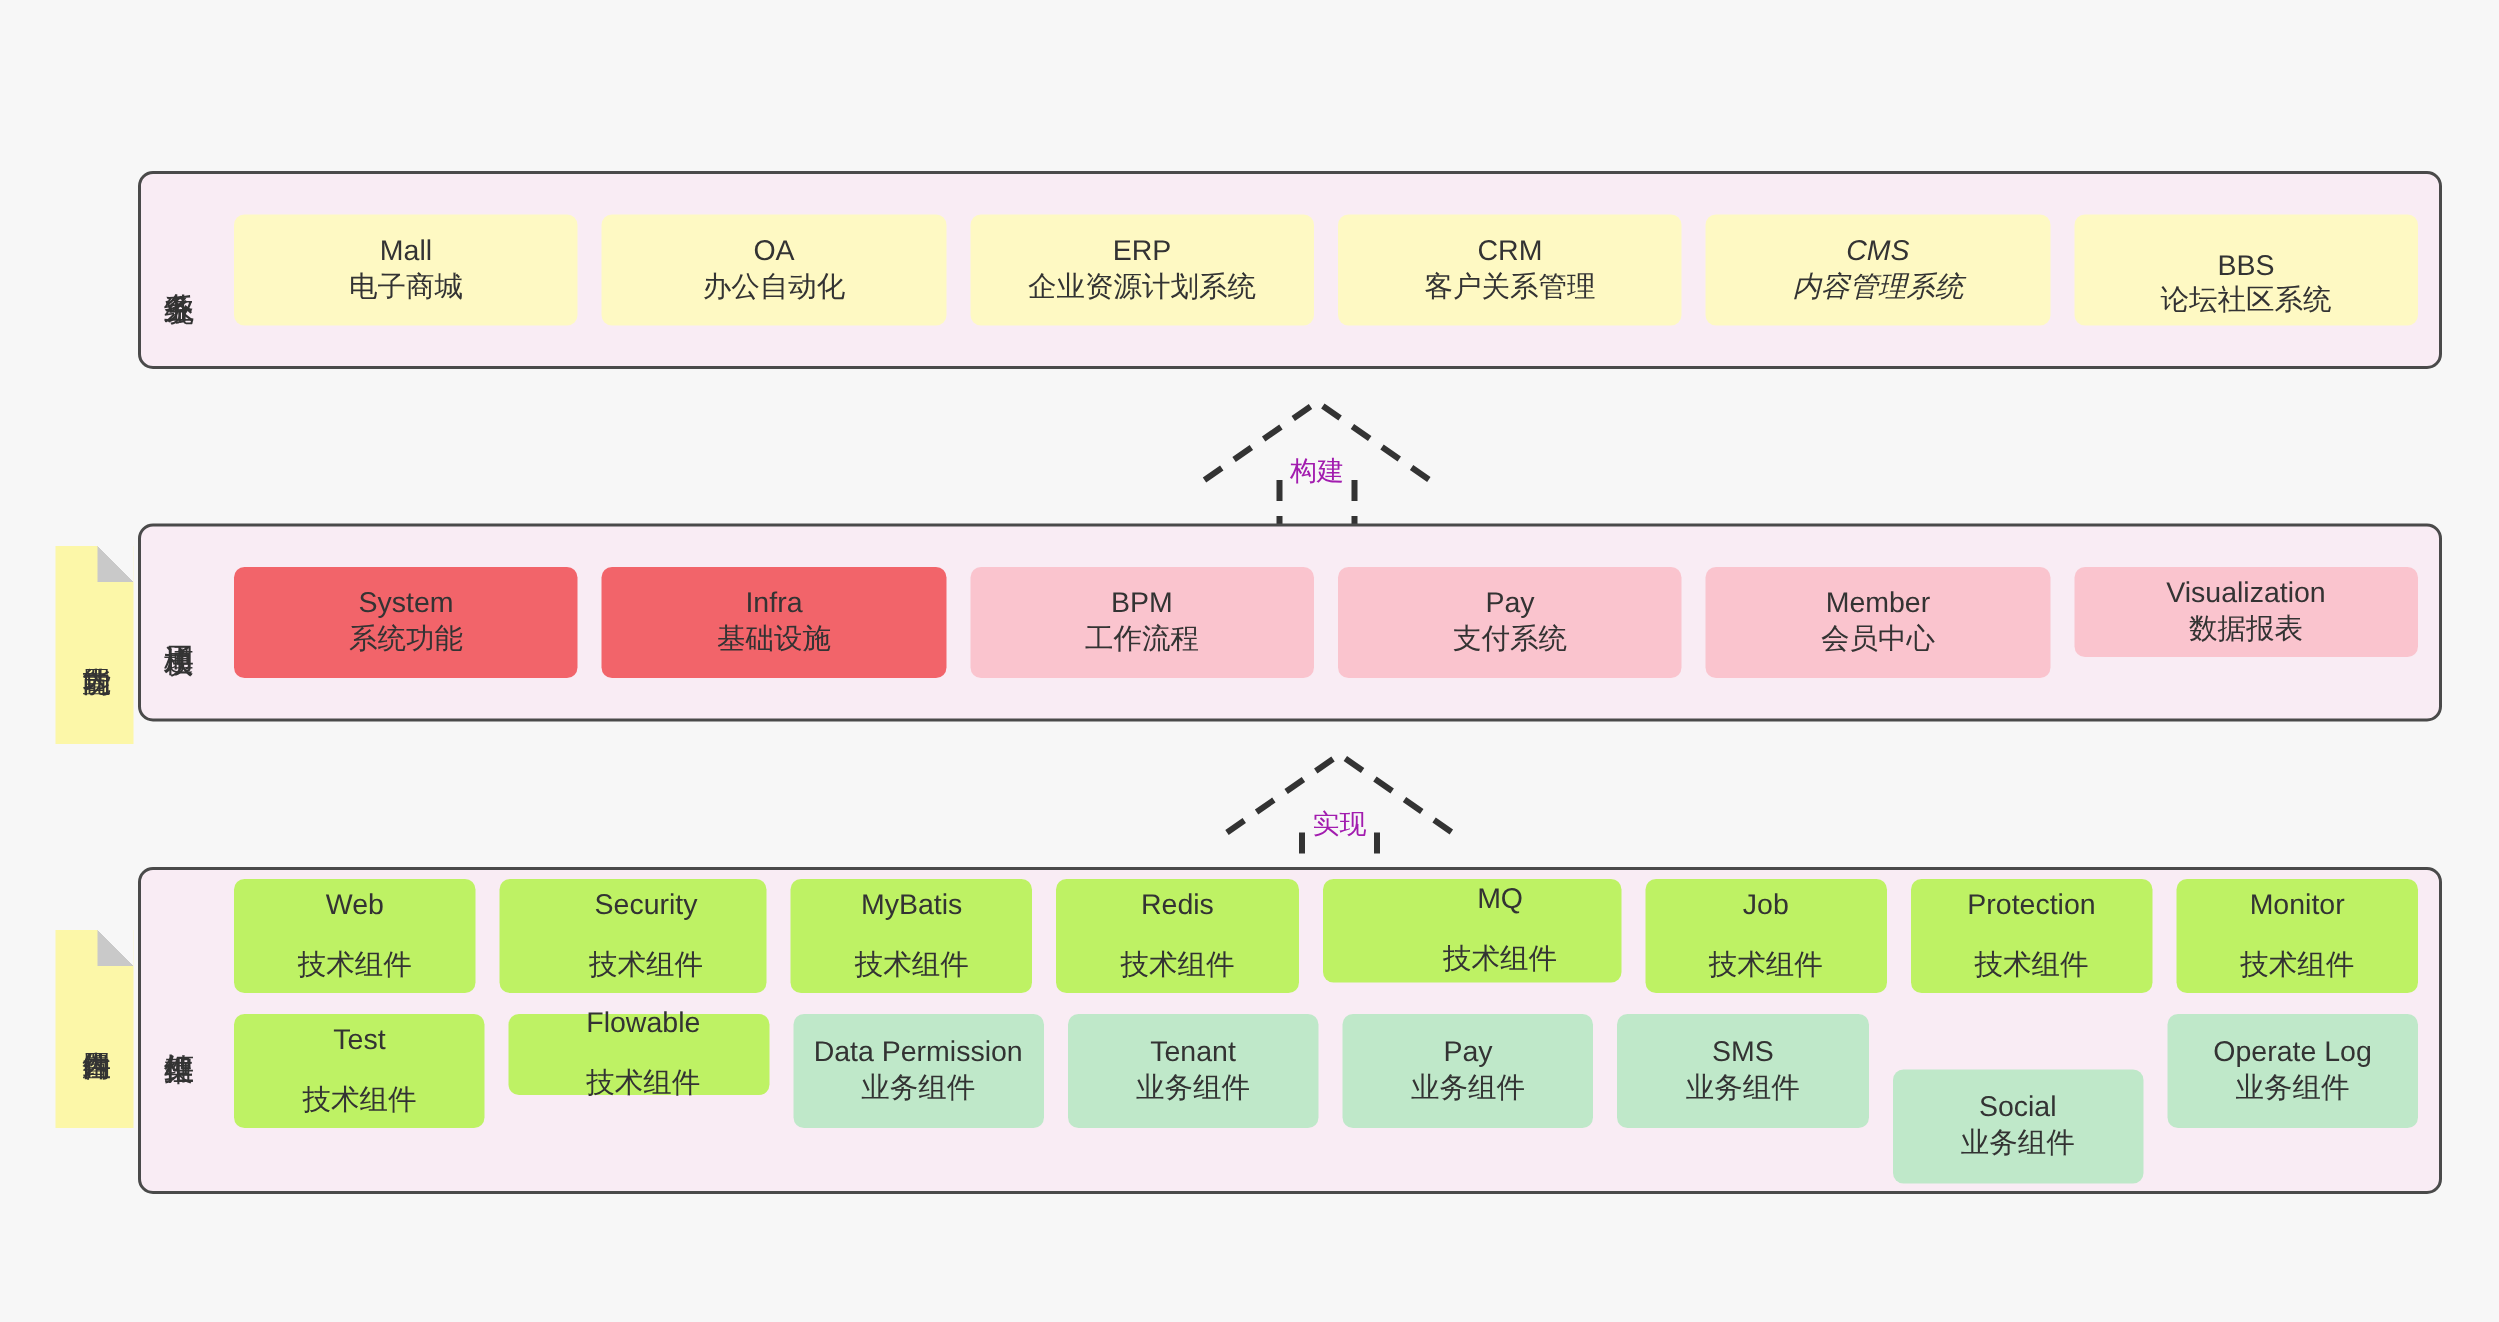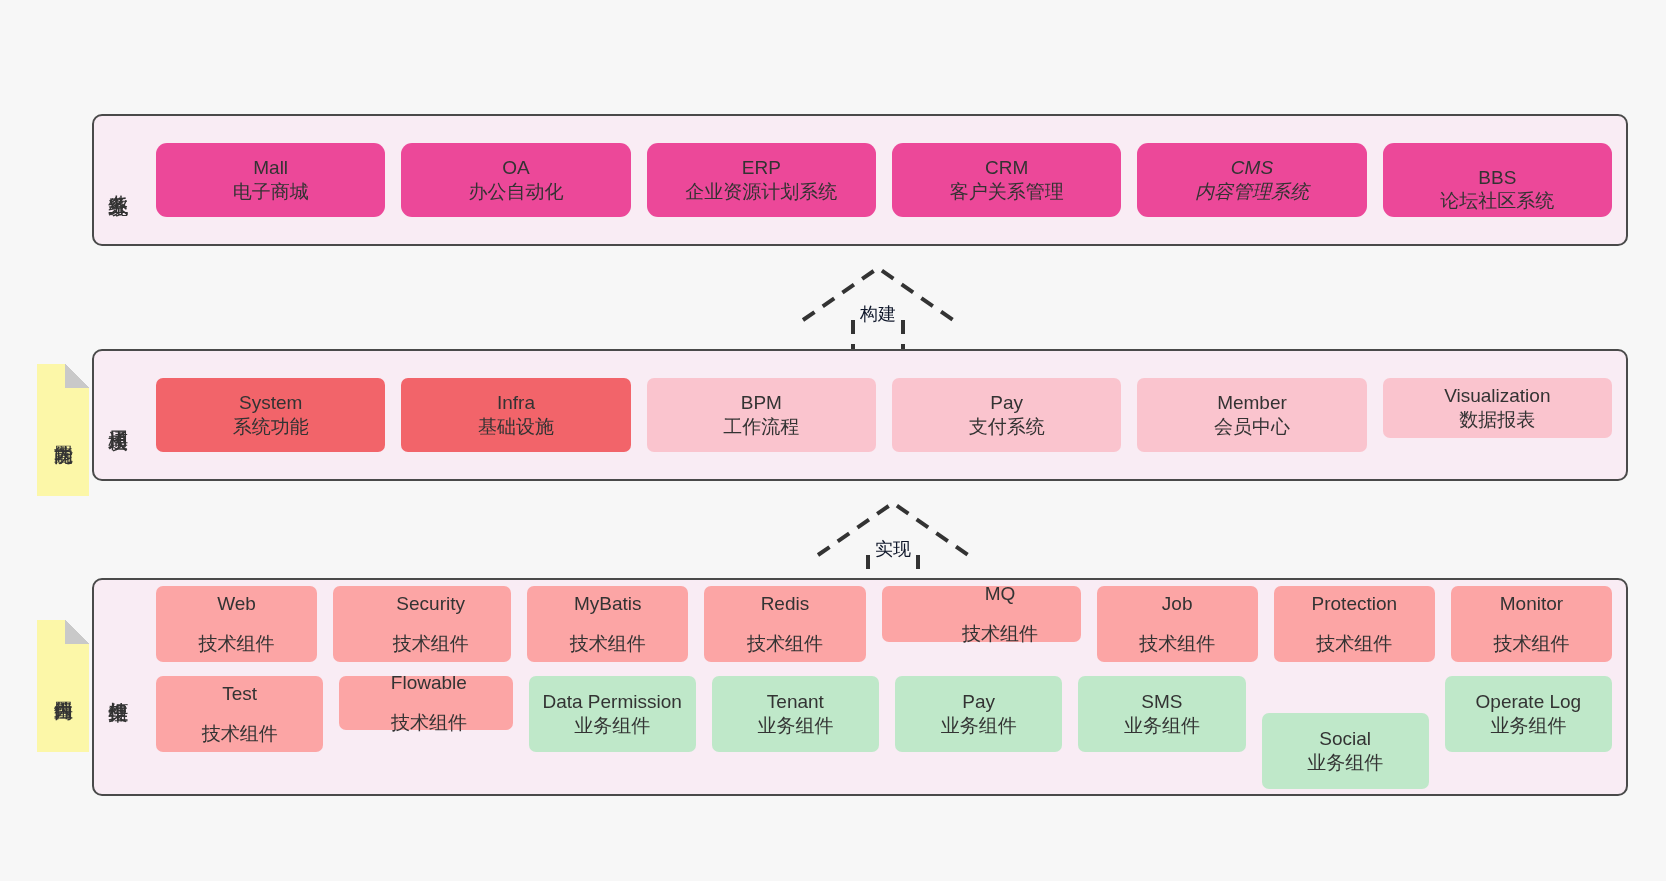--- a/index.html
+++ b/index.html
@@ -76,24 +76,24 @@
     line-height: 1.24;
     color: #333333;
     box-sizing: border-box;
     padding: 4px 6px;
     user-select: none;
   }
   .card .t1 { display: block; }
   .card .t2 { display: block; }
 
   
-  .c-blue      { background: #ec4899; border-radius: 11px; }
+  .c-blue      { background: #fef9c3; }
   .c-red       { background: #f2646a; }
   .c-pink      { background: #fac4ce; }
-  .c-green     { background: #fca5a5; gap: 16px; }
+  .c-green     { background: #bef264; gap: 16px; }
   .c-lightgreen{ background: #bfe8c9; }
 
   
   .note {
     position: absolute;
     background: #fcf7a8;
     box-sizing: border-box;
     display: flex;
     align-items: center;
     justify-content: center;
@@ -125,21 +125,21 @@
     position: absolute;
     left: 0; top: 0;
     overflow: visible;
   }
   .connector .conn-label {
     position: absolute;
     left: 50%;
     transform: translateX(-50%);
     top: 40px;
     font-size: 18px;
-    color: #0f172a;
+    color: #a21caf;
     background: transparent;
     padding: 0 2px;
     white-space: nowrap;
     user-select: none;
   }
 </style>
 </head>
 <body>
 
 <div id="canvas">
@@ -248,21 +248,21 @@
           <span class="t2">技术组件</span>
         </div>
         <div class="card c-green" style="height:76px;">
           <span class="t1">MyBatis</span>
           <span class="t2">技术组件</span>
         </div>
         <div class="card c-green" style="height:76px;">
           <span class="t1">Redis</span>
           <span class="t2">技术组件</span>
         </div>
-        <div class="card c-green" style="height:56px;padding-left:44px;">
+        <div class="card c-green" style="height:69px;padding-left:44px;">
           <span class="t1">MQ</span>
           <span class="t2">技术组件</span>
         </div>
         <div class="card c-green" style="height:76px;">
           <span class="t1">Job</span>
           <span class="t2">技术组件</span>
         </div>
         <div class="card c-green" style="height:76px;">
           <span class="t1">Protection</span>
           <span class="t2">技术组件</span>

